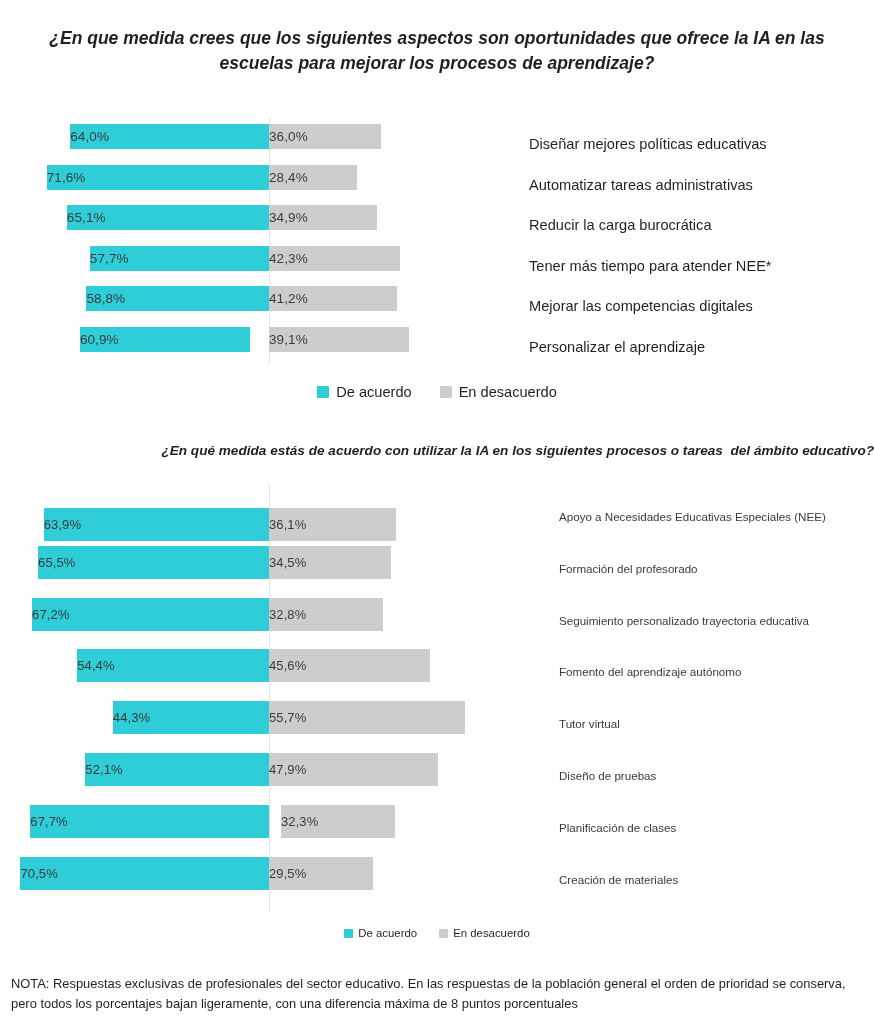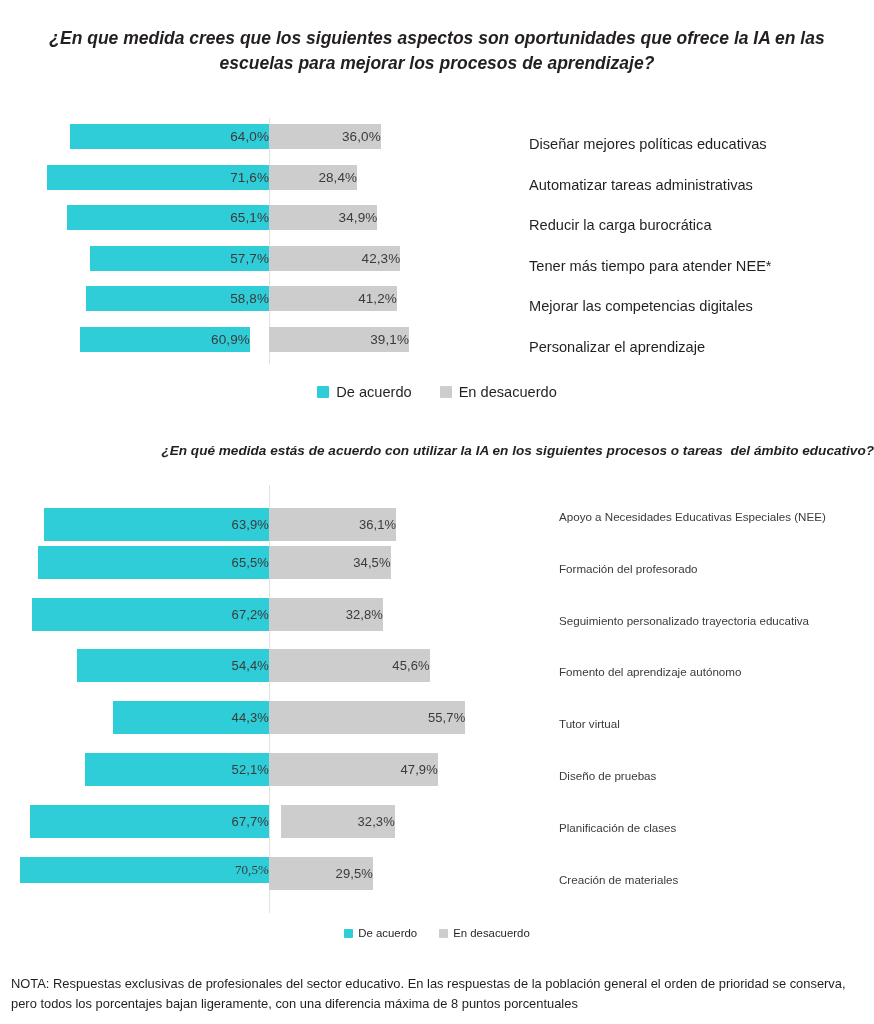--- a/index.html
+++ b/index.html
@@ -66,21 +66,21 @@
   .bar-row {
     position: absolute;
     left: 0;
     width: 874px;
   }
   .bar {
     position: absolute;
     top: 0;
     display: flex;
     align-items: center;
-    justify-content: flex-end;
+    justify-content: flex-start;
     box-sizing: border-box;
   }
   .bar-left  { background: #2ecdd8; }
   .bar-right { background: #cdcdcd; }
   .bar-value {
     font-size: 13.5px;
     color: #3b3b3b;
     white-space: nowrap;
     letter-spacing: .1px;
   }
@@ -282,21 +282,21 @@
     <div class="bar-row" style="top: 321.8px; height: 33px;">
       <div class="bar bar-left" style="left: 30.3575px; width: 238.643px; height: 33px;">
         <span class="bar-value">67,7%</span>
       </div>
       <div class="bar bar-right" style="left: 269px; width: 113.857px; height: 33px; margin-left: 12px;">
         <span class="bar-value">32,3%</span>
       </div>
     </div>
     <div class="cat-label" style="top: 337.8px;">Planificación de clases</div>
     <div class="bar-row" style="top: 373.6px; height: 33px;">
-      <div class="bar bar-left" style="left: 20.4875px; width: 248.512px; height: 26px; font-family: Liberation Serif, serif;">
+      <div class="bar bar-left" style="left: 20.4875px; width: 248.512px; height: 33px;">
         <span class="bar-value">70,5%</span>
       </div>
       <div class="bar bar-right" style="left: 269px; width: 103.987px; height: 33px;">
         <span class="bar-value">29,5%</span>
       </div>
     </div>
     <div class="cat-label" style="top: 389.6px;">Creación de materiales</div>
   </div>
 
 <div class="legend" id="legend-2">

